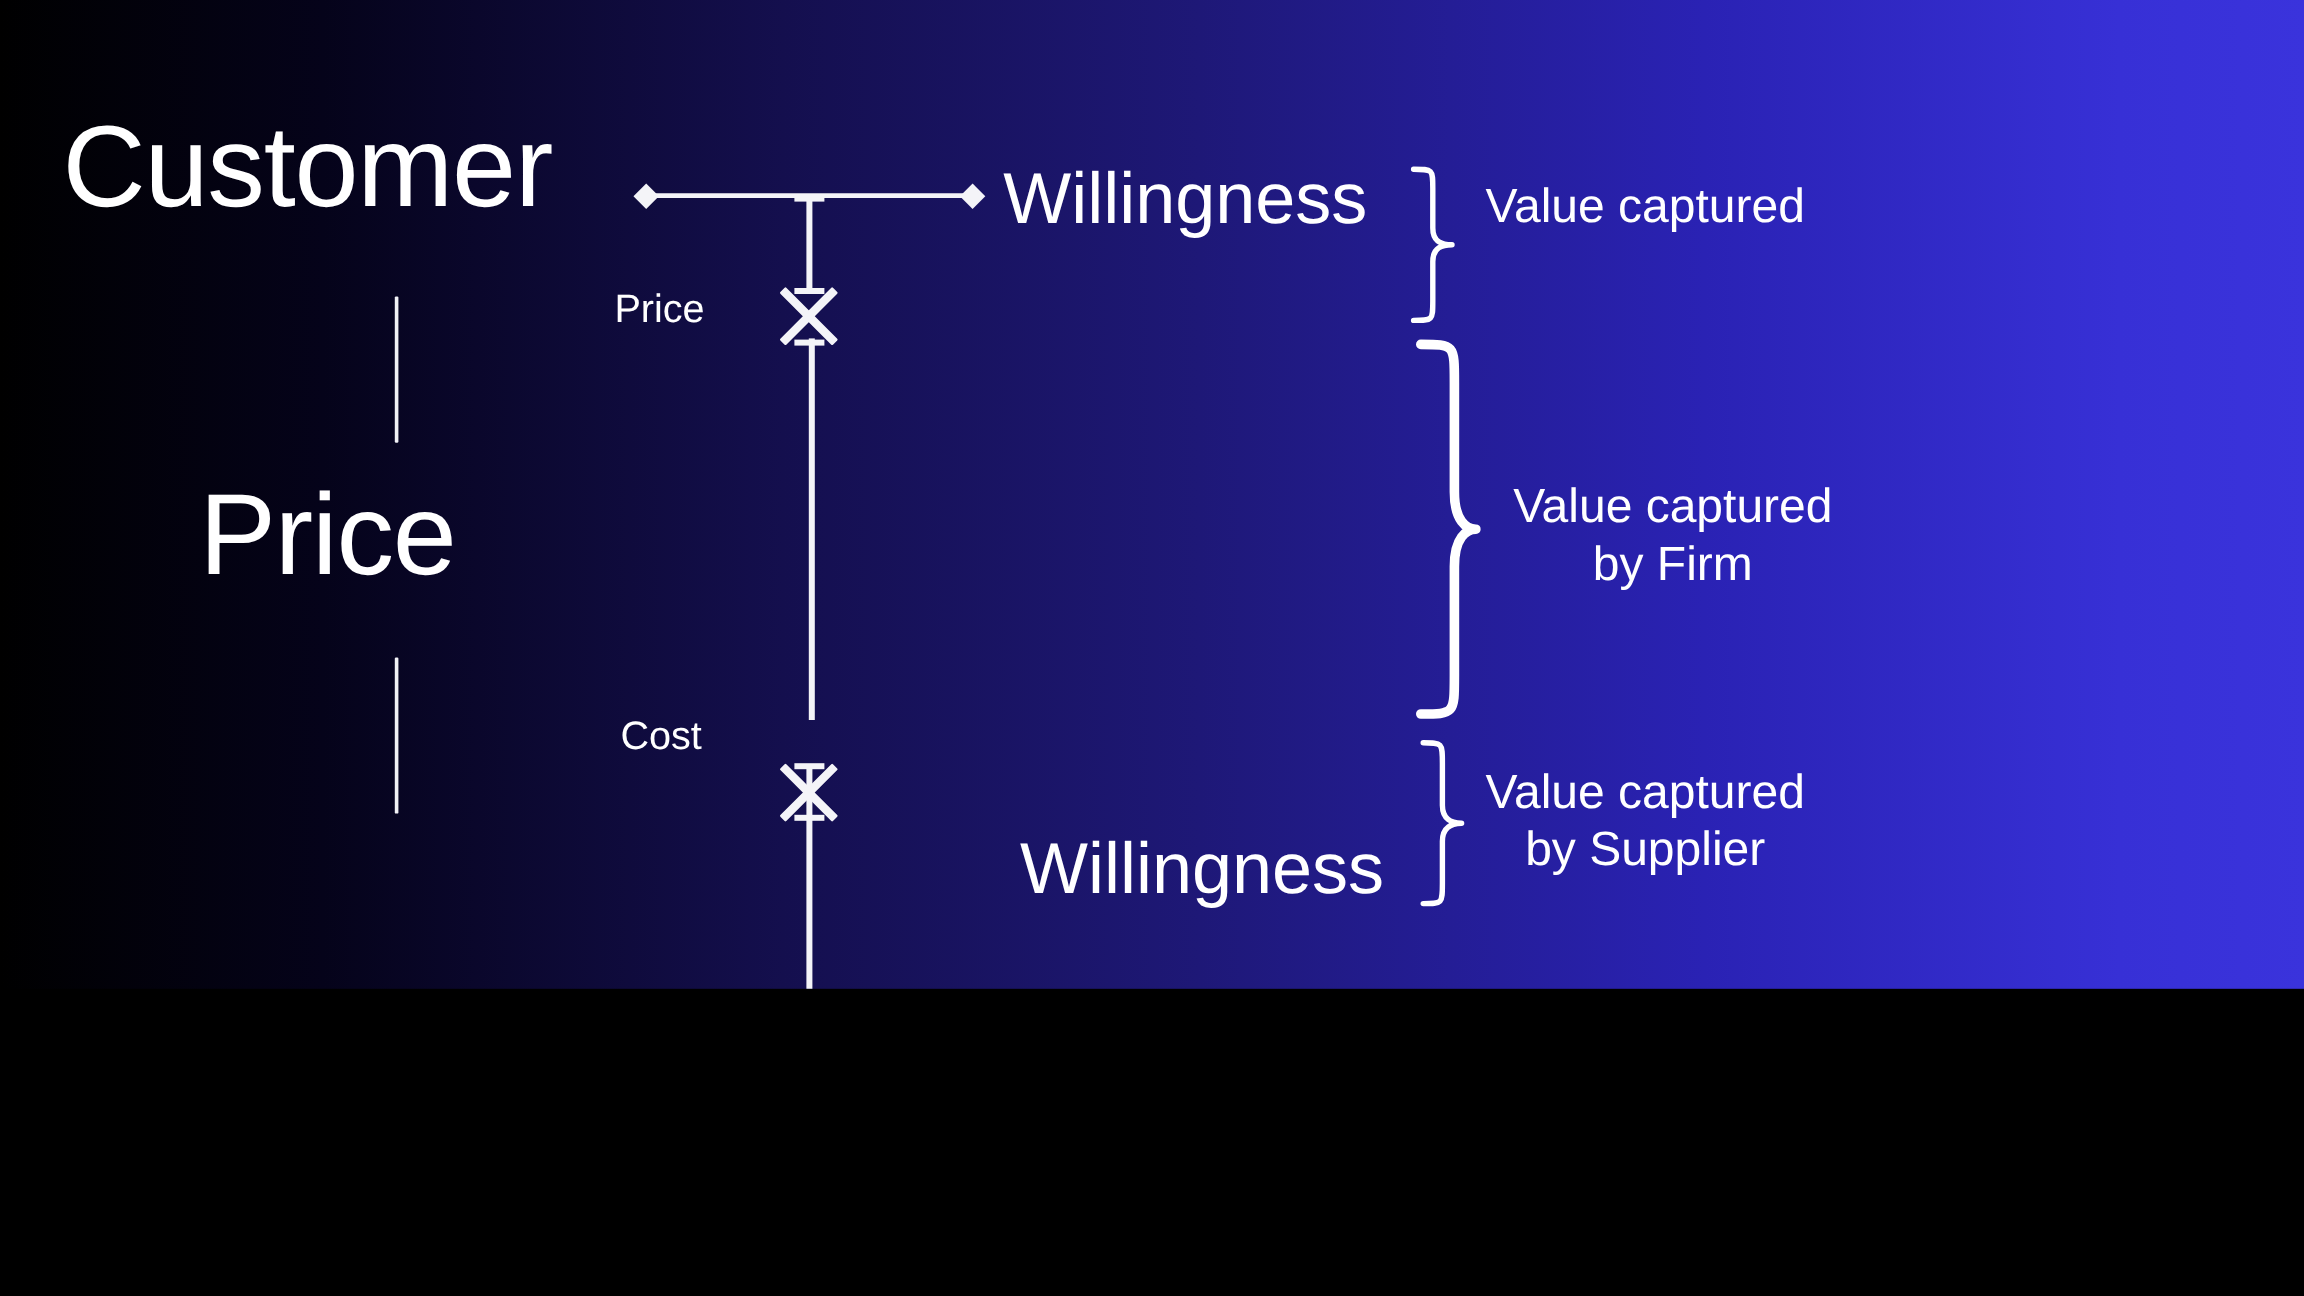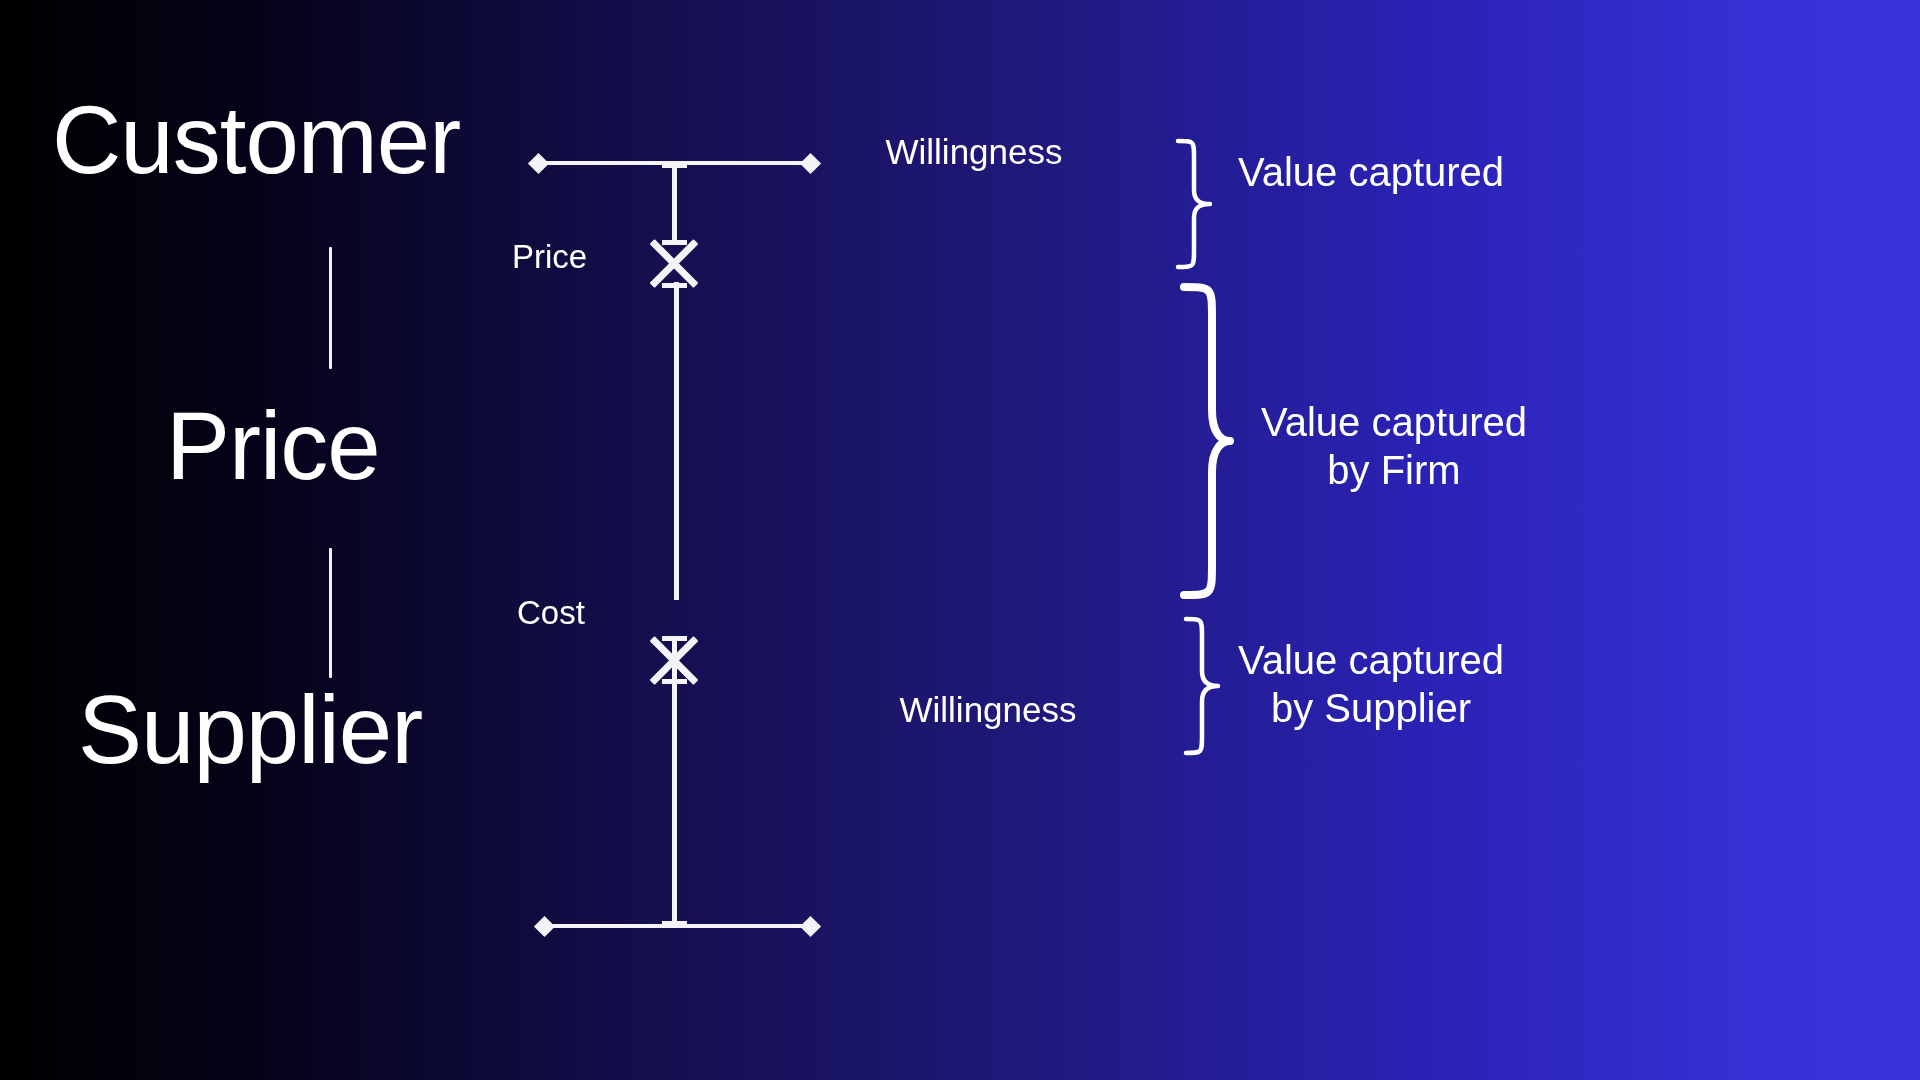--- a/index.html
+++ b/index.html
@@ -1,18 +1,18 @@
 <!DOCTYPE html>
 <html><head>
 <meta charset="utf-8">
 <style>
   html,body{margin:0;padding:0;background:#000;}
   body{width:1920px;height:1080px;overflow:hidden;
        font-family:"Liberation Sans","DejaVu Sans",sans-serif;}
-  #stage{position:relative;width:1920px;height:1080px;
+  #stage{position:relative;width:1920px;height:824px;
          background:linear-gradient(90deg,#000000 0%,#05031a 14%,#140f4e 34%,#1e1877 52%,#2a22b4 74%,#3730d6 92%,#3a33dc 100%);
          overflow:hidden;}
 
   .abs{position:absolute;}
   .wtxt{color:#ffffff;white-space:pre;}
 
   
   .actor{font-size:96px;font-weight:400;letter-spacing:-1px;line-height:1;color:#fff;}
   #actor-customer{left:52px;top:92px;}
   #actor-firm{left:166px;top:398px;}
@@ -54,21 +54,21 @@
   .xmark span.a{transform:rotate(45deg);}
   .xmark span.b{transform:rotate(-45deg);}
   #x-price{left:643px;top:231px;}
   #x-cost{left:643px;top:628px;}
 
   .midlabel{font-size:33px;color:#fff;line-height:1;}
   #label-price{left:512px;top:240px;}
   #label-cost{left:517px;top:596px;}
 
   
-  .wlabel{font-size:35px;line-height:1.12;color:#fff;text-align:center;}
+  .wlabel{font-size:60px;line-height:1.12;color:#fff;text-align:center;}
   #wtp{left:836px;top:132px;width:276px;}
   #wts{left:850px;top:690px;width:276px;}
 
   
   .brace{position:absolute;color:#ffffff;}
   .brace svg{display:block;}
   #brace-customer{left:1172px;top:138px;}
   #brace-firm{left:1178px;top:282px;}
   #brace-supplier{left:1180px;top:616px;}
 
@@ -87,21 +87,20 @@
 <div id="stage">
 
   <div class="abs actor wtxt" id="actor-customer">Customer</div>
 
   <div class="abs vconn" id="conn-top"></div>
 
   <div class="abs actor wtxt" id="actor-firm">Price</div>
 
   <div class="abs vconn" id="conn-bottom"></div>
 
-  <div class="abs actor wtxt" id="actor-supplier">Supplier</div>
 
   <div class="abs hrule" id="rule-top"></div>
   <div class="abs dia" id="dia-top-l"></div>
   <div class="abs dia" id="dia-top-r"></div>
 
   <div class="abs vrule" id="vrule-a"></div>
   <div class="abs cap" id="cap-1"></div>
   <div class="abs cap" id="cap-2"></div>
 
   <div class="abs xmark" id="x-price">

